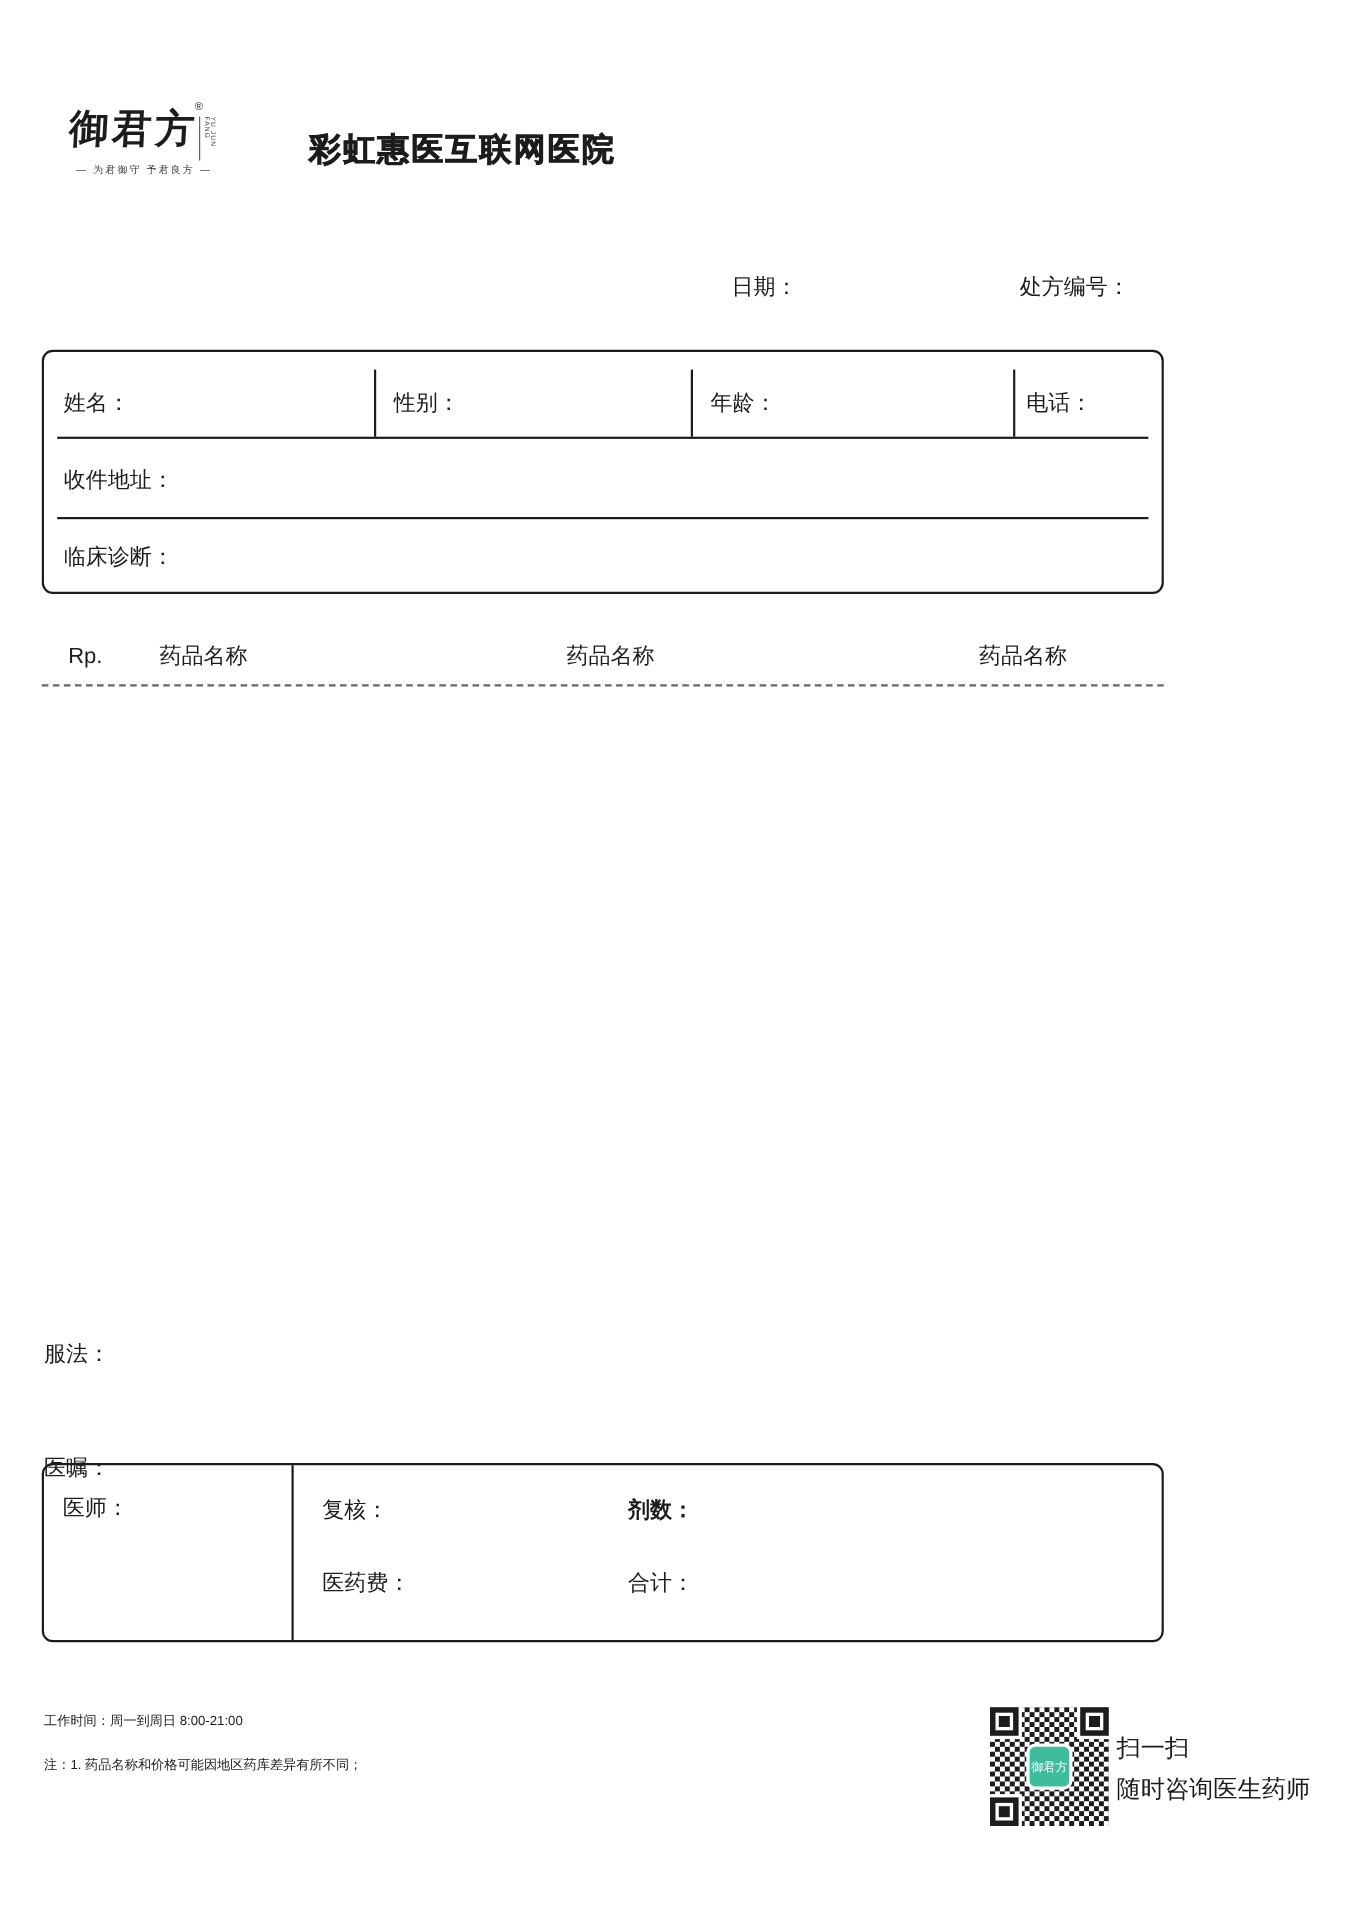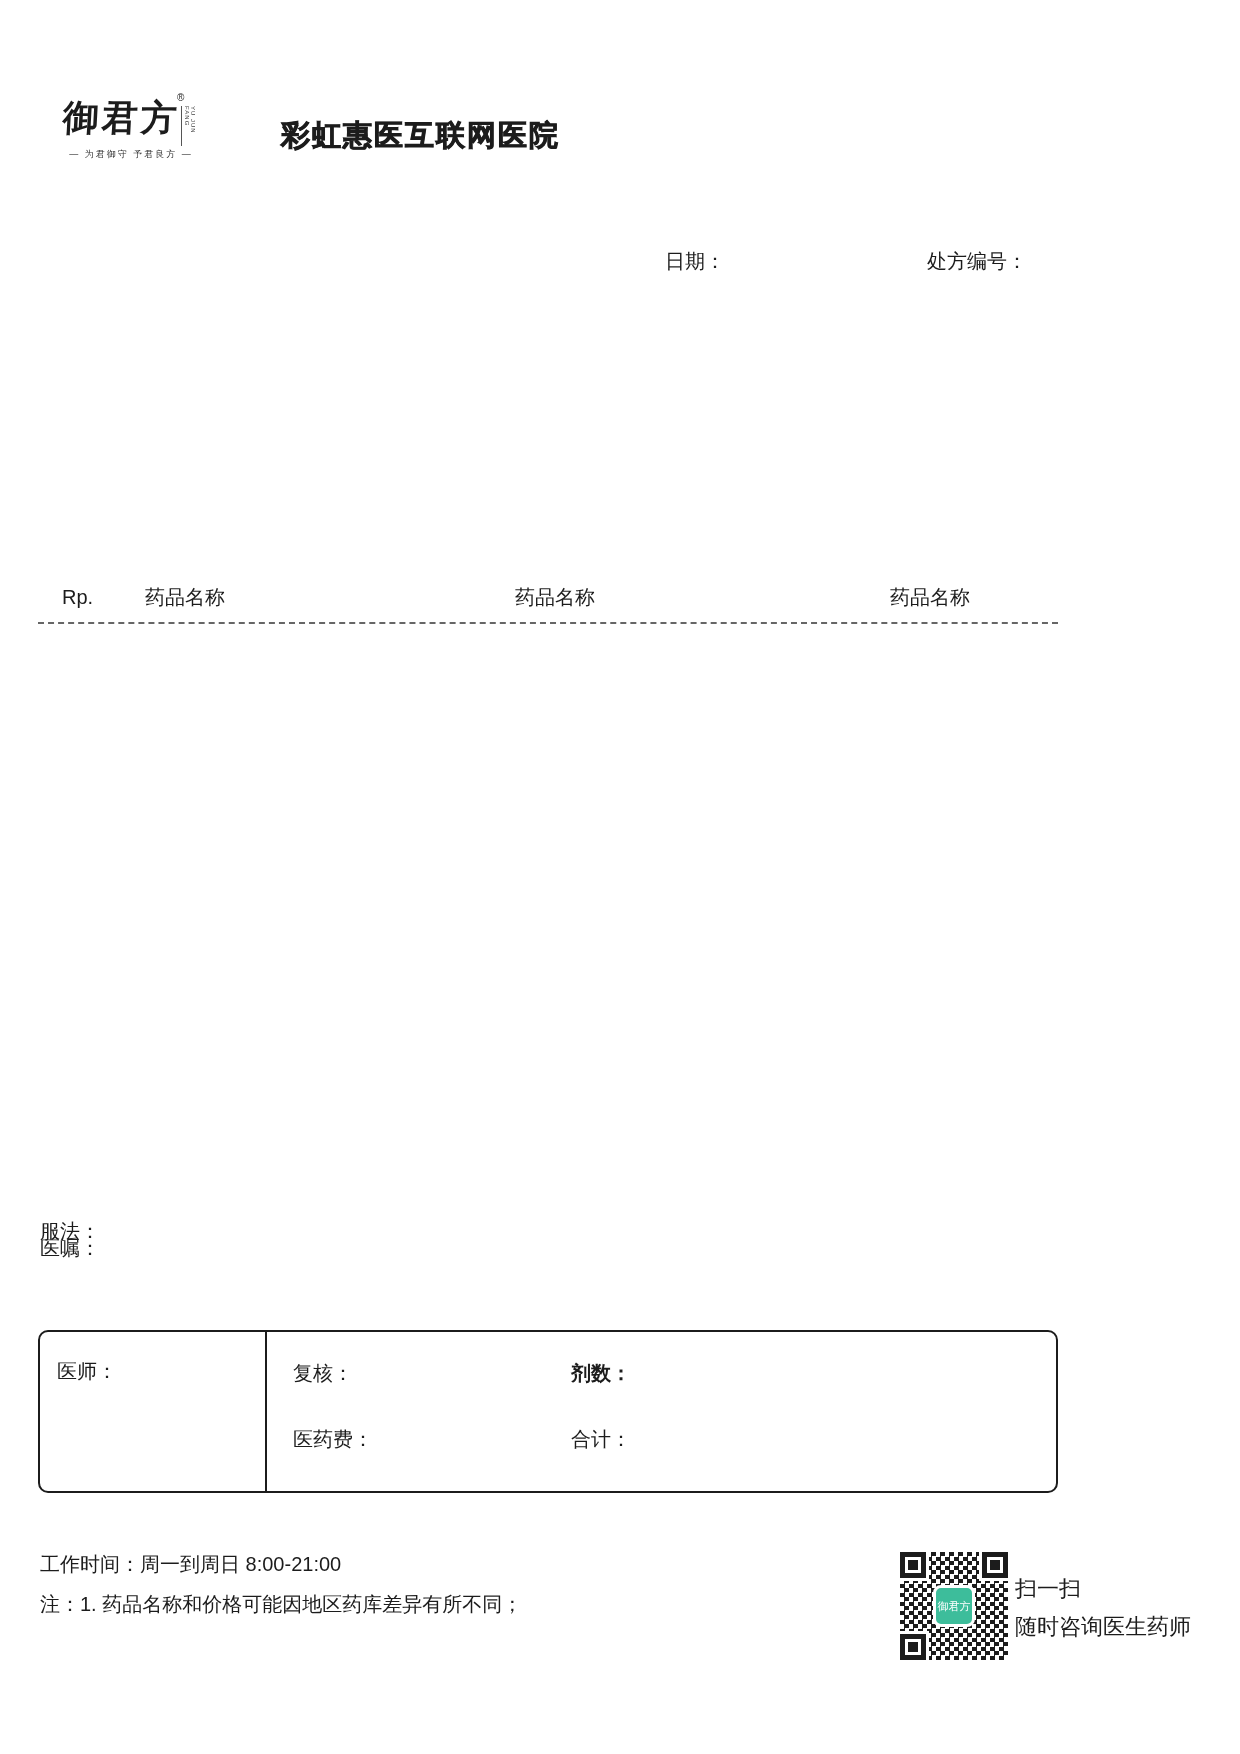--- a/index.html
+++ b/index.html
@@ -44,29 +44,29 @@
 
   
   .rp { left:62px; top:586px;text-align:right; }
   .colh1 { left:145px; top:586px; }
   .colh2 { left:515px; top:586px; }
   .colh3 { left:890px; top:586px; }
   .dash { left:38px; top:622px; width:1020px; height:0; border-top:2px dashed #666; }
 
   
   .usage { left:40px; top:1220px; }
-  .advice { left:40px; top:1237px; }
+  .advice { left:40px; top:1324px; }
 
   
   .sbox { left:38px; top:1330px; width:1020px; height:163px;
     border:2px solid var(--ink); border-radius:10px; }
   .sdiv { position:absolute; left:225px; top:0; bottom:0; width:2px; background:var(--ink); }
 
   
-  .fline { font-size:20px; line-height:24px; white-space:nowrap; }
+  .fline { font-size:12px; line-height:24px; white-space:nowrap; }
 
   
   .qr { left:900px; top:1552px; width:108px; height:108px;
     background:repeating-conic-gradient(var(--ink) 0% 25%, #fff 0% 50%);
     background-size:9px 9px; }
   .finder { position:absolute; width:26px; height:26px; border:5px solid var(--ink);
     background:#fff; box-shadow:0 0 0 3px #fff; }
   .finder::after { content:""; position:absolute; inset:3px; background:var(--ink); }
   .f-tl { left:0; top:0; } .f-tr { right:0; top:0; } .f-bl { left:0; bottom:0; }
   .qr-center { position:absolute; left:33px; top:33px; width:42px; height:42px;
@@ -85,20 +85,33 @@
     <div class="abs logo-text">御君方</div>
     <div class="abs reg-mark">®</div>
     <div class="abs logo-vert">YU JUN FANG</div>
     <div class="abs tagline">— 为君御守  予君良方 —</div>
   </div>
   <div class="abs hosp-title">彩虹惠医互联网医院</div>
 
   <div class="abs lbl date-lbl">日期：</div>
   <div class="abs lbl rxno-lbl">处方编号：</div>
 
+  <div class="abs pbox">
+    <div class="vdiv" style="left:300px;"></div>
+    <div class="vdiv" style="left:588px;"></div>
+    <div class="vdiv" style="left:881px;"></div>
+    <div class="abs lbl" style="left:18px; top:36px;">姓名：</div>
+    <div class="abs lbl" style="left:318px; top:36px;">性别：</div>
+    <div class="abs lbl" style="left:606px; top:36px;">年龄：</div>
+    <div class="abs lbl" style="left:893px; top:36px;">电话：</div>
+    <div class="hline" style="top:77px;"></div>
+    <div class="abs lbl" style="left:18px; top:106px;">收件地址：</div>
+    <div class="hline" style="top:150px;"></div>
+    <div class="abs lbl" style="left:18px; top:176px;">临床诊断：</div>
+  </div>
 
   <div class="abs lbl rp">Rp.</div>
   <div class="abs lbl colh1">药品名称</div>
   <div class="abs lbl colh2">药品名称</div>
   <div class="abs lbl colh3">药品名称</div>
   <div class="abs dash"></div>
 
   <div class="abs lbl usage">服法：</div>
   <div class="abs lbl advice">医嘱：</div>
 

